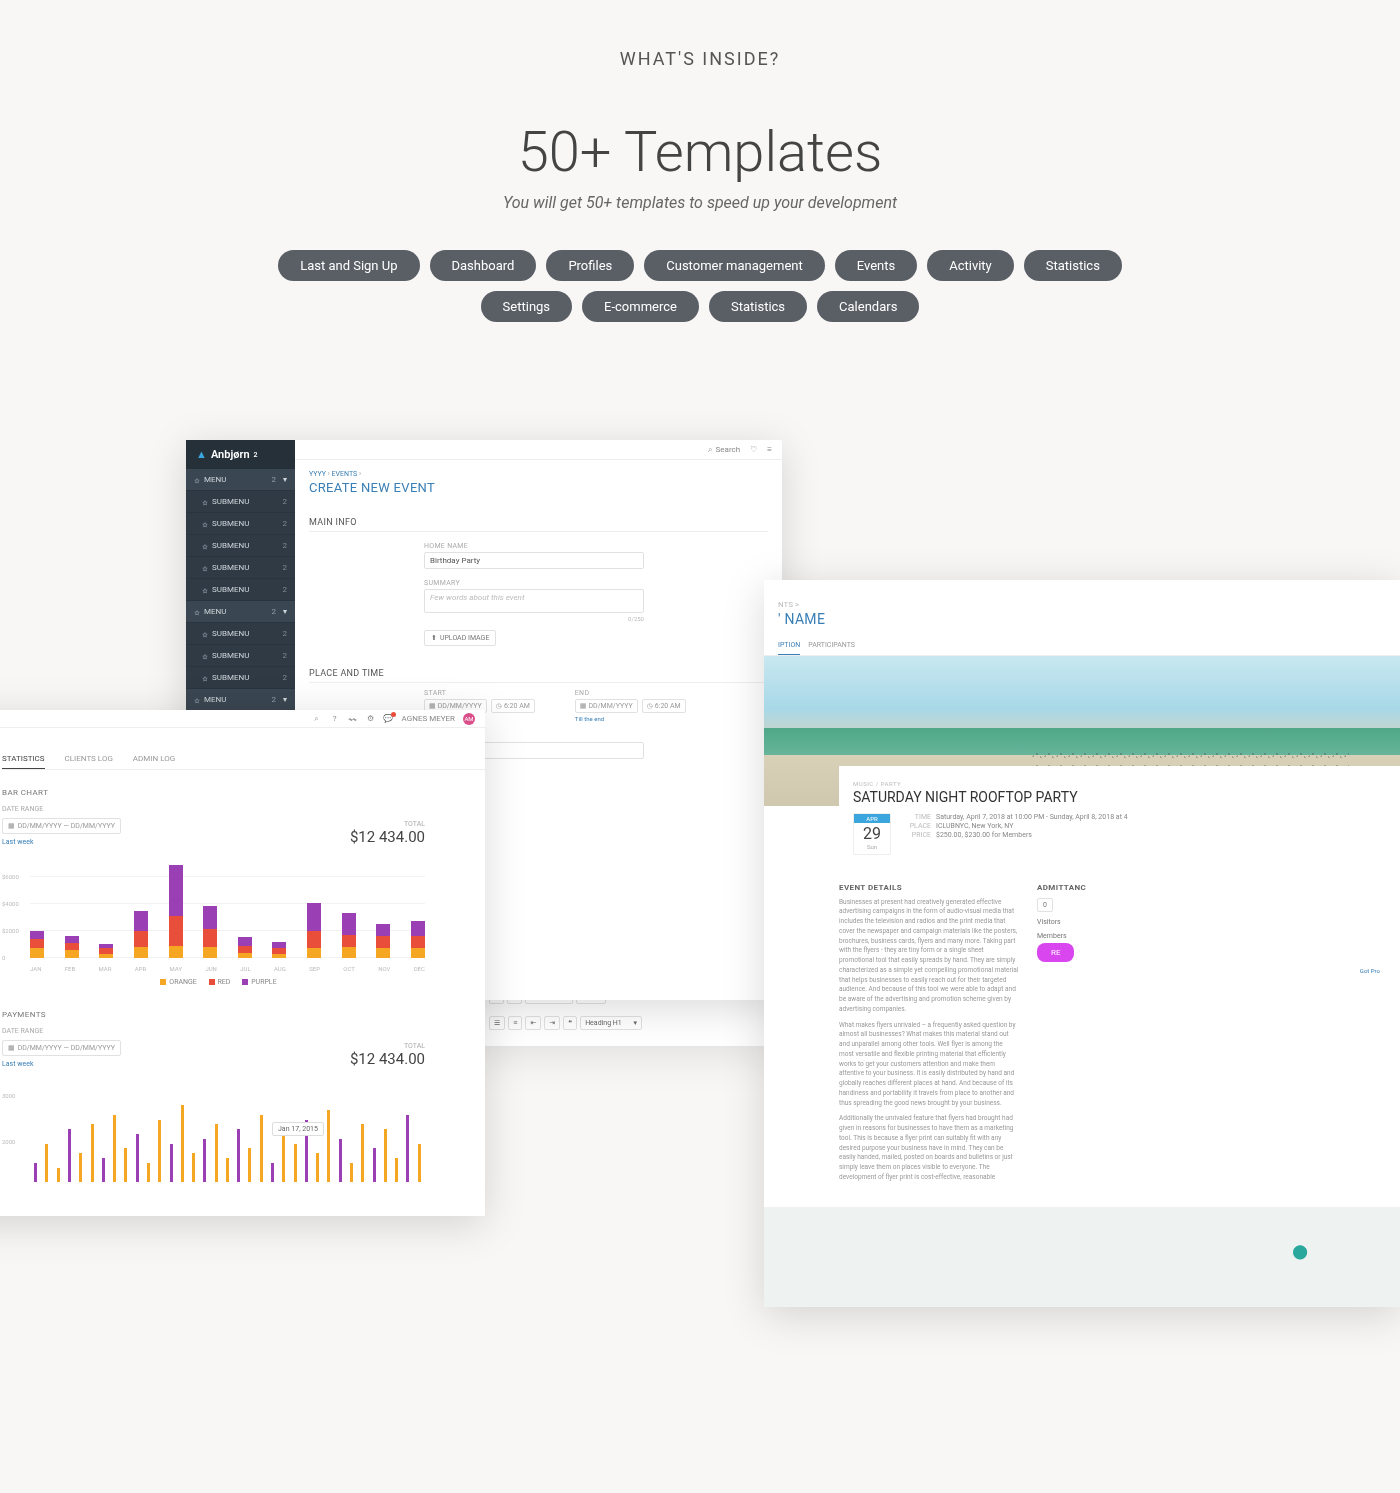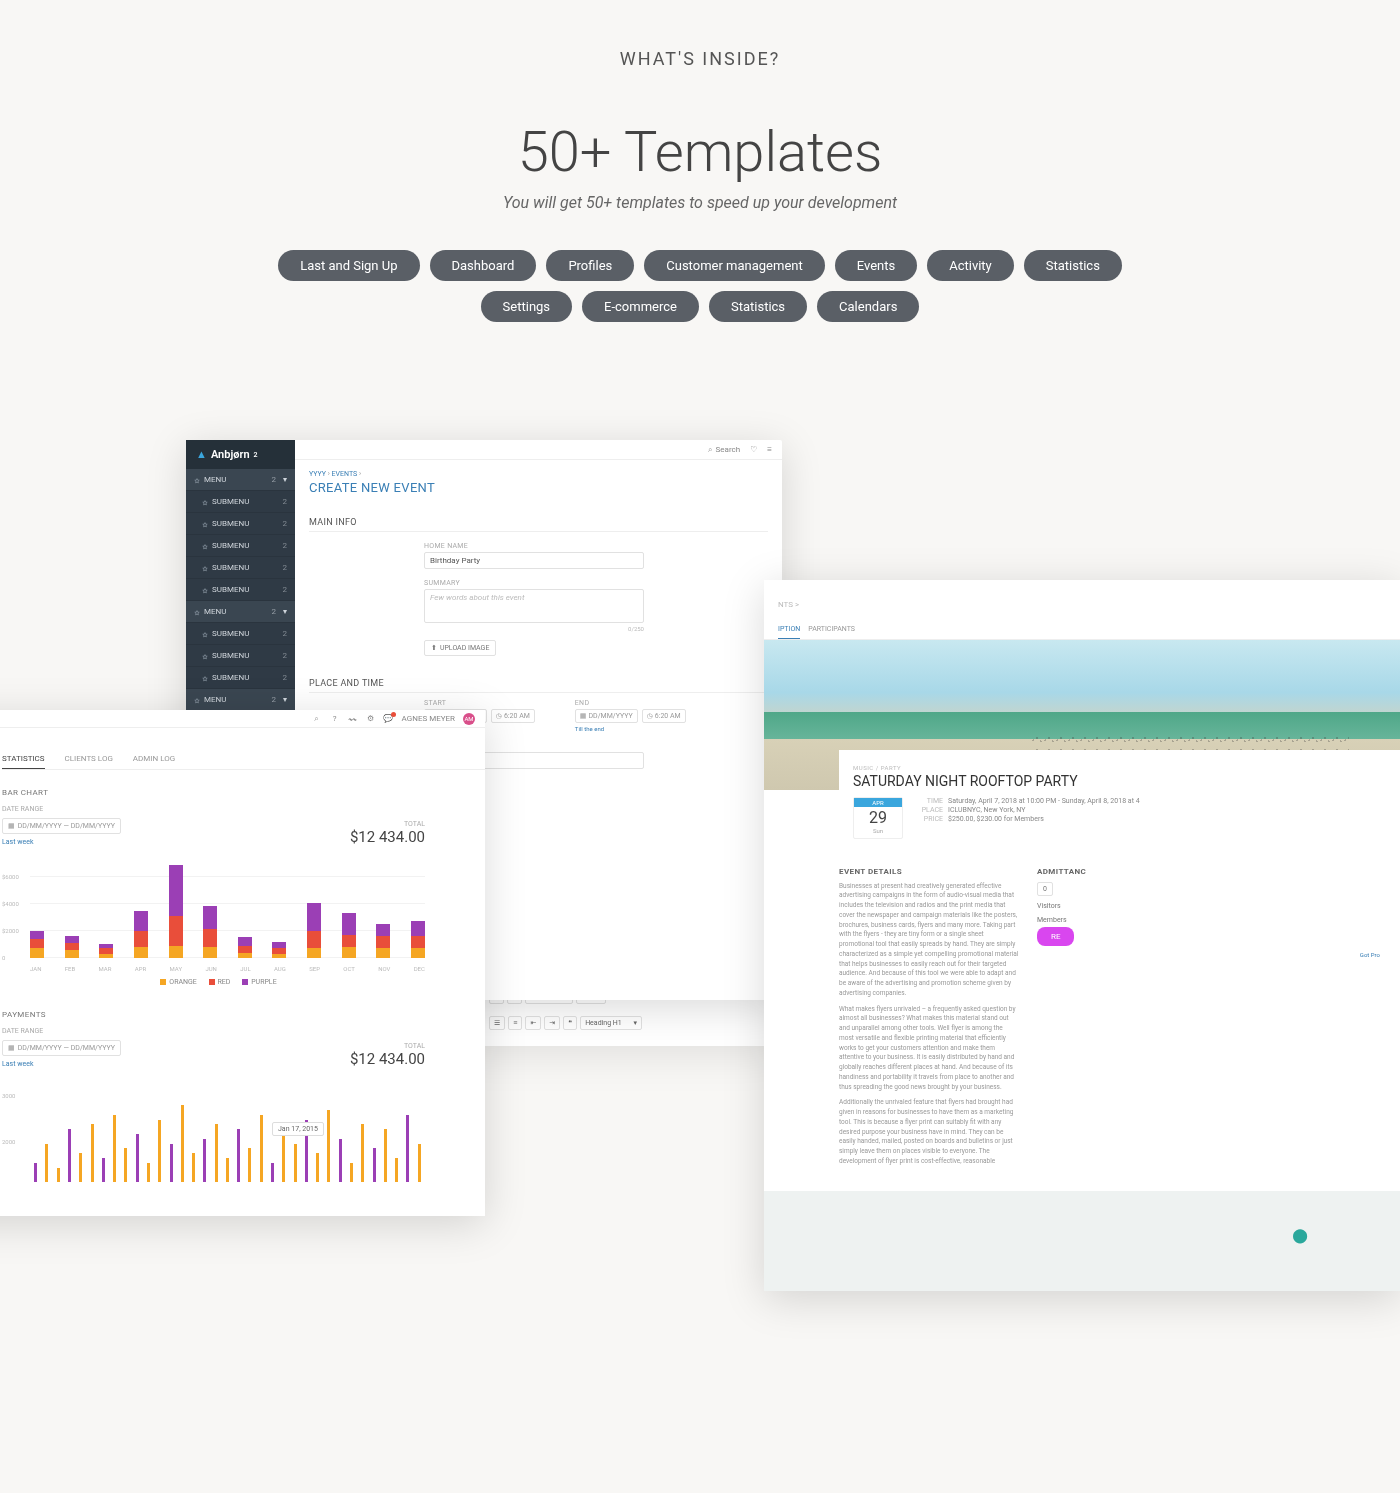--- a/index.html
+++ b/index.html
@@ -35,21 +35,21 @@
 .m1-body { padding: 10px 14px; font-size: 8px; color: #555; overflow: hidden; }
 .crumb { color: #999; font-size: 7px; }
 .crumb a { color: #3a7fb5; }
 .m1 h1 { color: #3a7fb5; font-size: 13px; font-weight: 400; margin-top: 2px; letter-spacing: .3px; }
 .sect { font-size: 9px; color: #555; margin-top: 22px; letter-spacing: .3px; }
 .hr { border-bottom: 1px solid #eee; margin-top: 4px; }
 .form-row { margin-left: 115px; margin-top: 10px; }
 .lbl { font-size: 7px; color: #aaa; letter-spacing: .3px; }
 .inp { border: 1px solid #e1e1e1; border-radius: 2px; padding: 3px 5px; font-size: 8px; color: #555; margin-top: 2px; }
 .inp.full { width: 220px; }
-.inp.area { width: 220px; height: 34px; color: #bbb; font-style: italic; }
+.inp.area { width: 220px; height: 24px; color: #bbb; font-style: italic; }
 .counter { font-size: 6px; color: #bbb; text-align: right; width: 220px; margin-top: 2px; }
 .upl { border: 1px solid #e1e1e1; padding: 3px 6px; font-size: 7px; color: #777; margin-top: 8px; display: inline-flex; align-items: center; gap: 3px; border-radius: 2px; }
 .dt-row { display: flex; gap: 40px; margin-left: 115px; margin-top: 6px; }
 .dt-col .lbl { margin-bottom: 2px; display: block; }
 .dt-inputs { display: flex; gap: 4px; }
 .dt-inp { border: 1px solid #e1e1e1; border-radius: 2px; padding: 2px 4px; font-size: 7px; color: #999; display: flex; align-items: center; gap: 2px; }
 .link-tiny { color: #3a7fb5; font-size: 6px; margin-top: 2px; }
 
 
 .m2 { position: absolute; left: -220px; top: 270px; width: 705px; background: #fff; box-shadow: 0 8px 40px rgba(0,0,0,.15); }
@@ -107,21 +107,21 @@
 .m4-tabs { padding: 14px 14px 0; display: flex; gap: 8px; font-size: 7px; color: #999; border-bottom: 1px solid #eee; }
 .m4-tabs .t { padding-bottom: 5px; }
 .m4-tabs .t.active { color: #3a7fb5; border-bottom: 1px solid #3a7fb5; }
 .hero-img { height: 150px; background: linear-gradient(180deg,#c8e8f0 0%,#a8d8e8 35%,#d9d2b8 62%,#cfc8af 100%); position: relative; overflow: hidden; }
 .sea { position: absolute; top: 48%; left: 0; right: 0; height: 18%; background: linear-gradient(180deg, #4fa788 0%, #67b59a 100%); }
 .people { position: absolute; bottom: 20%; right: 8%; width: 50%; height: 18%; background: radial-gradient(circle at 20% 60%, rgba(60,60,60,.3) 1px, transparent 1px), radial-gradient(circle at 50% 40%, rgba(60,60,60,.3) 1px, transparent 1px), radial-gradient(circle at 80% 70%, rgba(60,60,60,.3) 1px, transparent 1px); background-size: 12px 12px; }
 .card { background: #fff; margin: -40px 0 0 75px; padding: 14px; position: relative; z-index: 2; }
 .card-tag { font-size: 6px; color: #bbb; letter-spacing: .5px; }
 .card-title { font-size: 14px; color: #333; margin-top: 2px; }
 .card-row { display: flex; gap: 12px; margin-top: 8px; }
-.date-badge { border: 1px solid #eee; text-align: center; width: 50px; padding-bottom: 4px; border-radius: 2px; }
+.date-badge { border: 1px solid #eee; text-align: center; width: 38px; padding-bottom: 4px; border-radius: 2px; }
 .date-badge .m { background: #3aa6dd; color: #fff; font-size: 6px; padding: 1px 0; }
 .date-badge .d { font-size: 16px; color: #444; line-height: 1.1; margin-top: 2px; }
 .date-badge .w { font-size: 6px; color: #aaa; }
 .meta { font-size: 7px; color: #888; }
 .meta div { margin-bottom: 1px; }
 .meta .k { display: inline-block; width: 28px; text-align: right; margin-right: 5px; color: #bbb; }
 .cols { display: flex; gap: 18px; padding: 0 0 0 75px; margin-top: 14px; }
 .col1 { width: 180px; }
 .col1 h3 { font-size: 8px; color: #666; letter-spacing: .4px; }
 .col1 p { font-size: 6.5px; color: #999; line-height: 1.5; margin-top: 6px; }
@@ -652,20 +652,21 @@
               <div class="seg or" style="height: 40%;"></div>
             </div>
           </div>
       <div class="tooltip">Jan 17, 2015</div>
     </div>
   </div>
 </div>
 
 <div class="m4">
   <div class="m4-crumb">NTS &gt;</div>
+  <h1>' NAME</h1>
   <div class="m4-tabs">
     <span class="t active">IPTION</span>
     <span class="t">PARTICIPANTS</span>
   </div>
   <div class="hero-img">
     <div class="sea"></div>
         <div class="people"></div>
   </div>
   <div class="card">
     <div class="card-tag">MUSIC / PARTY</div>

